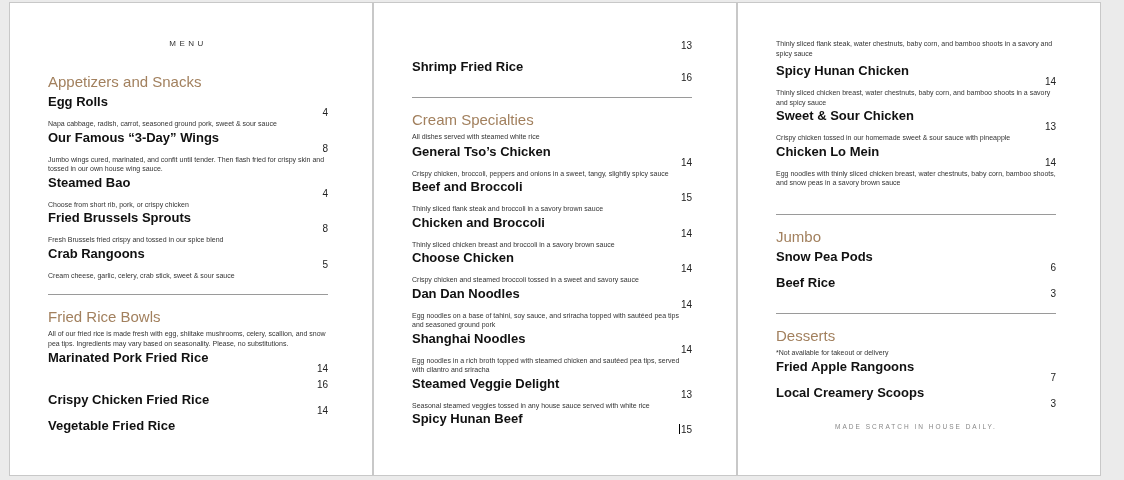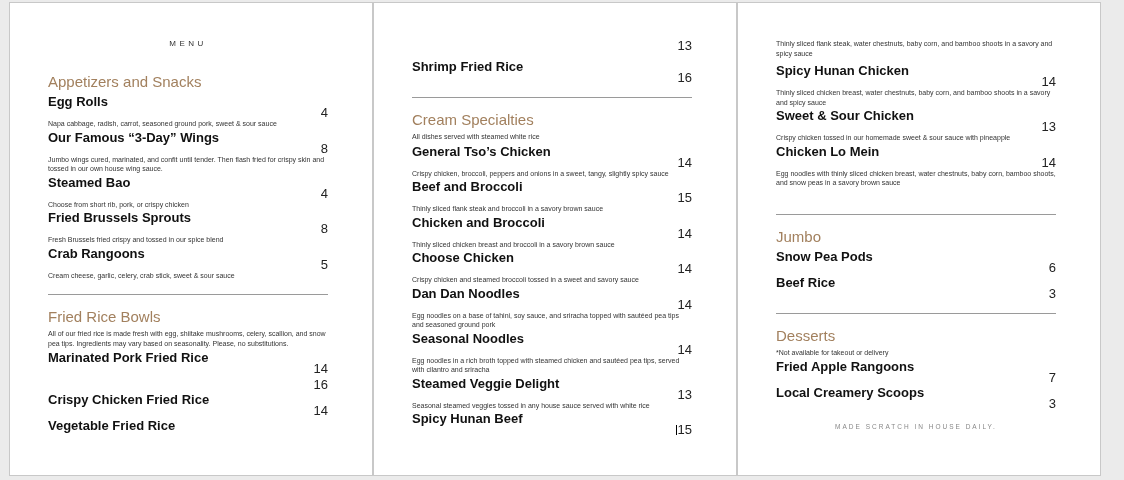--- a/index.html
+++ b/index.html
@@ -40,21 +40,21 @@
     font-size:7px; color:#333; line-height:9.5px;
     margin:0 0 5px 0;
   }
   .item { margin-bottom:4px; }
   .item.simple { margin-bottom:5px; }
   .item-name {
     font-size:13px; font-weight:bold; color:#111;
     line-height:10px;
   }
   .item-price {
-    font-size:13px; color:#222;
+    font-size:10px; color:#222;
     text-align:right; line-height:11px;
   }
   .item-price.carryover { margin-bottom:10px; line-height:13px; }
   .item-desc {
     font-size:7px; color:#333;
     line-height:9.5px; margin-top:1px;
   }
   .item-desc.carryover { margin-bottom:8px; margin-top:0; }
   .rule {
     border:none; border-top:1px solid #9a9a9a;
@@ -164,21 +164,21 @@
       <div class="item-name">Choose Chicken</div>
       <div class="item-price">14</div>
       <div class="item-desc">Crispy chicken and steamed broccoli tossed in a sweet and savory sauce</div>
     </div>
     <div class="item">
       <div class="item-name">Dan Dan Noodles</div>
       <div class="item-price">14</div>
       <div class="item-desc">Egg noodles on a base of tahini, soy sauce, and sriracha topped with sautéed pea tips and seasoned ground pork</div>
     </div>
     <div class="item">
-      <div class="item-name">Seasonal Noodles</div>
+      <div class="item-name">Shanghai Noodles</div>
       <div class="item-price">14</div>
       <div class="item-desc">Egg noodles in a rich broth topped with steamed chicken and sautéed pea tips, served with cilantro and sriracha</div>
     </div>
     <div class="item">
       <div class="item-name">Steamed Veggie Delight</div>
       <div class="item-price">13</div>
       <div class="item-desc">Seasonal steamed veggies tossed in any house sauce served with white rice</div>
     </div>
     <div class="item">
       <div class="item-name">Spicy Hunan Beef</div>

